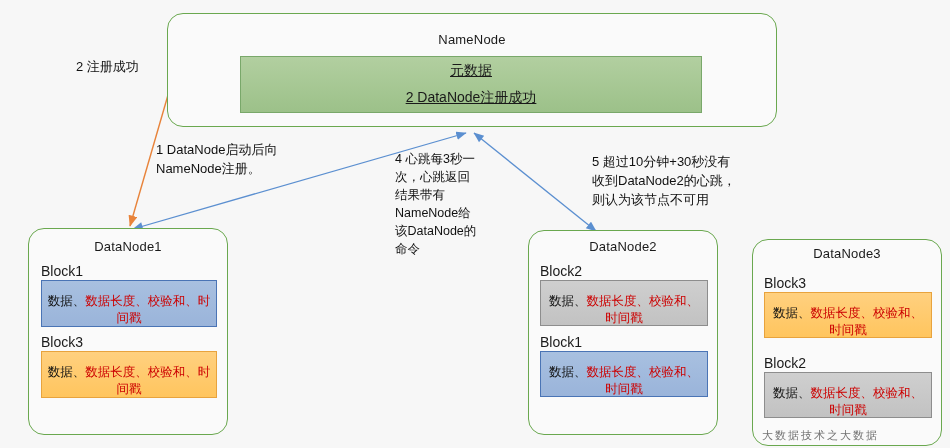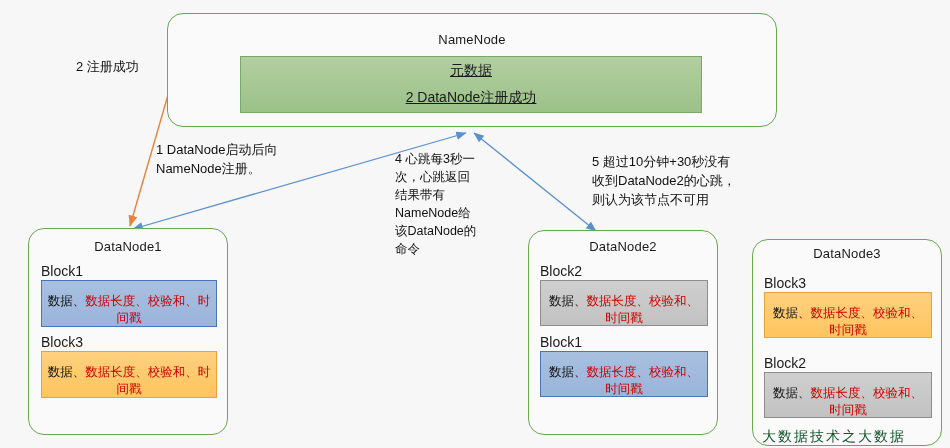--- a/index.html
+++ b/index.html
@@ -62,22 +62,22 @@
     font-size:13px;
     line-height:19px;
     color:#111;
     white-space:pre-line;
   }
   .ann.small{font-size:12.5px;line-height:18px;}
   svg.arrows{position:absolute;left:0;top:0;width:950px;height:448px;overflow:visible;}
   .watermark{
     position:absolute;
     left:762px;top:428px;
-    font-size:14px;
-    color:#14532d;
+    font-size:11px;
+    color:#737373;
     letter-spacing:2px;
     user-select:none;
   }
 </style>
 </head>
 <body>
 
 <div id="stage">
 
   <svg class="arrows" viewBox="0 0 950 448">

